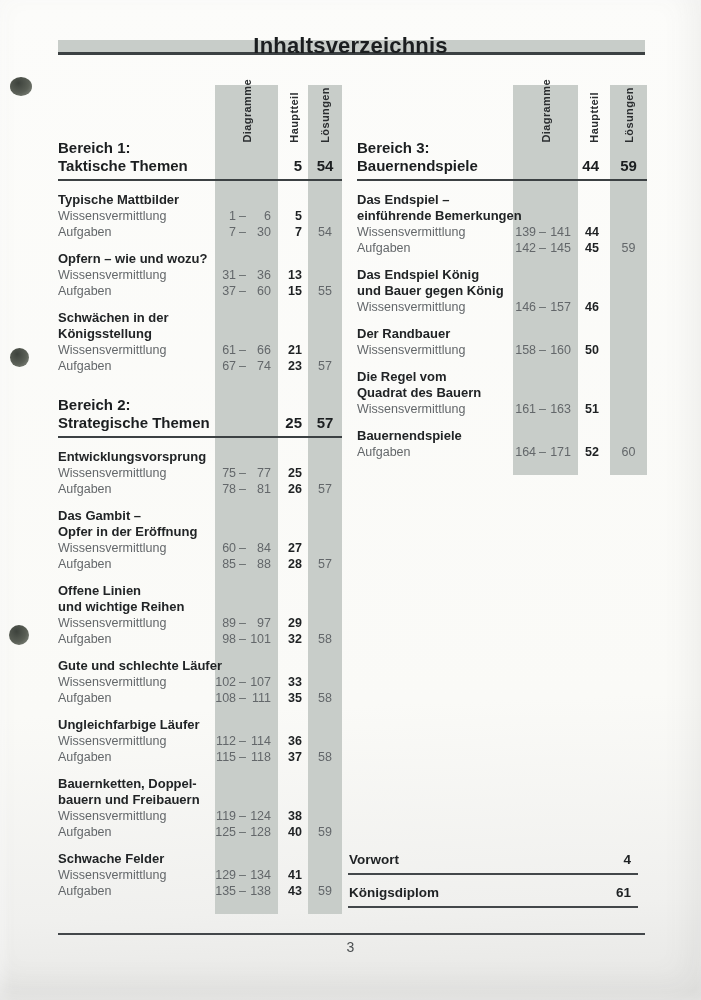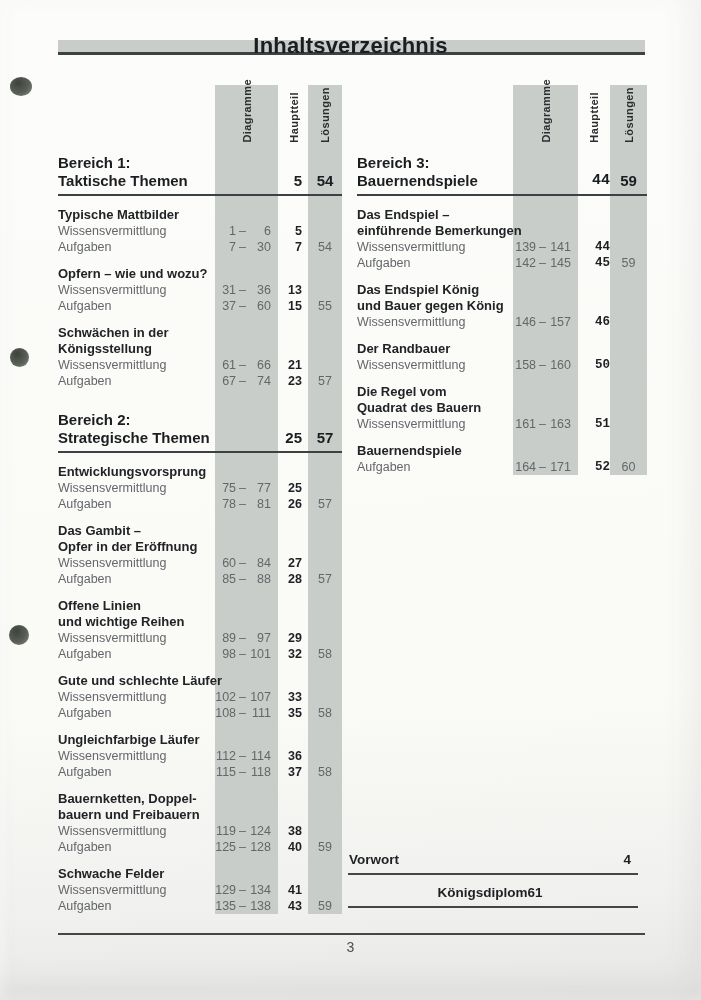--- a/index.html
+++ b/index.html
@@ -25,50 +25,50 @@
   .vhead{position:absolute;top:86px;height:57px;display:flex;align-items:flex-end;justify-content:center;}
   .vhead span{writing-mode:vertical-rl;transform:rotate(180deg);
     font-size:11px;font-weight:bold;letter-spacing:0.4px;color:#2b2e30;white-space:nowrap;}
   .vh-l-diag{left:215px;width:63px;}
   .vh-l-haupt{left:279px;width:30px;}
   .vh-l-loes{left:308px;width:34px;}
   .vh-r-diag{left:513px;width:65px;}
   .vh-r-haupt{left:578px;width:32px;}
   .vh-r-loes{left:610px;width:37px;}
   
-  .col{position:absolute;top:154px;}
+  .col{position:absolute;top:139px;}
   .col-left{left:58px;width:284px;}
   .col-right{left:357px;width:290px;}
   .gridrow{display:grid;}
   .col-left .gridrow{grid-template-columns:1fr 63px 30px 34px;}
   .col-right .gridrow{grid-template-columns:1fr 65px 32px 37px;}
   .sec{padding-bottom:4px;border-bottom:2px solid #3c4143;}
   .sec:not(:first-child){margin-top:22px;}
   .sec-l1,.sec-l2{font-size:15px;font-weight:bold;line-height:18px;color:#1b1e20;}
   .sec-num{font-size:15px;font-weight:bold;color:#1b1e20;}
   .topic{margin-top:11px;}
   .sec + .topic{}
   .t-title{font-size:13px;font-weight:bold;line-height:16px;color:#212426;}
   .row{font-size:12.5px;line-height:16px;color:#63676a;}
   .r-label{white-space:nowrap;}
   .c-diag{display:flex;justify-content:flex-end;padding-right:7px;}
   .dfrom{text-align:right;}
   .ddash{margin:0 3px;}
   .dto{width:22px;text-align:right;}
   .c-haupt{text-align:right;}
   .col-left .c-haupt{padding-right:6px;}
-  .col-right .c-haupt{font-family:Liberation Mono, monospace;}
+  .col-right .c-haupt{padding-right:11px;}
   .r-haupt{font-weight:bold;color:#1e2123;}
   .c-loes{text-align:center;}
   
   .bottom-entries{position:absolute;left:348px;top:852px;width:290px;}
   .bentry{display:flex;justify-content:space-between;align-items:baseline;
     font-size:13.5px;font-weight:bold;color:#1e2123;
     border-bottom:2px solid #43474a;padding:0 7px 5px 1px;height:16px;}
-  .bentry + .bentry{margin-top:10px;justify-content:center;}
+  .bentry + .bentry{margin-top:10px;}
   
   .bottom-rule{position:absolute;left:58px;top:933px;width:587px;height:2px;background:#43474a;}
   .page-number{position:absolute;left:0;top:939px;width:100%;text-align:center;
     font-size:14px;color:#4b4f51;}
   
   .hole{position:absolute;border-radius:50%;
     background:radial-gradient(ellipse at 38% 32%,#3d423c 0%,#5a5f56 55%,#8b9087 100%);}
   .hole-1{left:10px;top:77px;width:22px;height:19px;}
   .hole-2{left:10px;top:348px;width:19px;height:19px;}
   .hole-3{left:9px;top:625px;width:20px;height:20px;}

